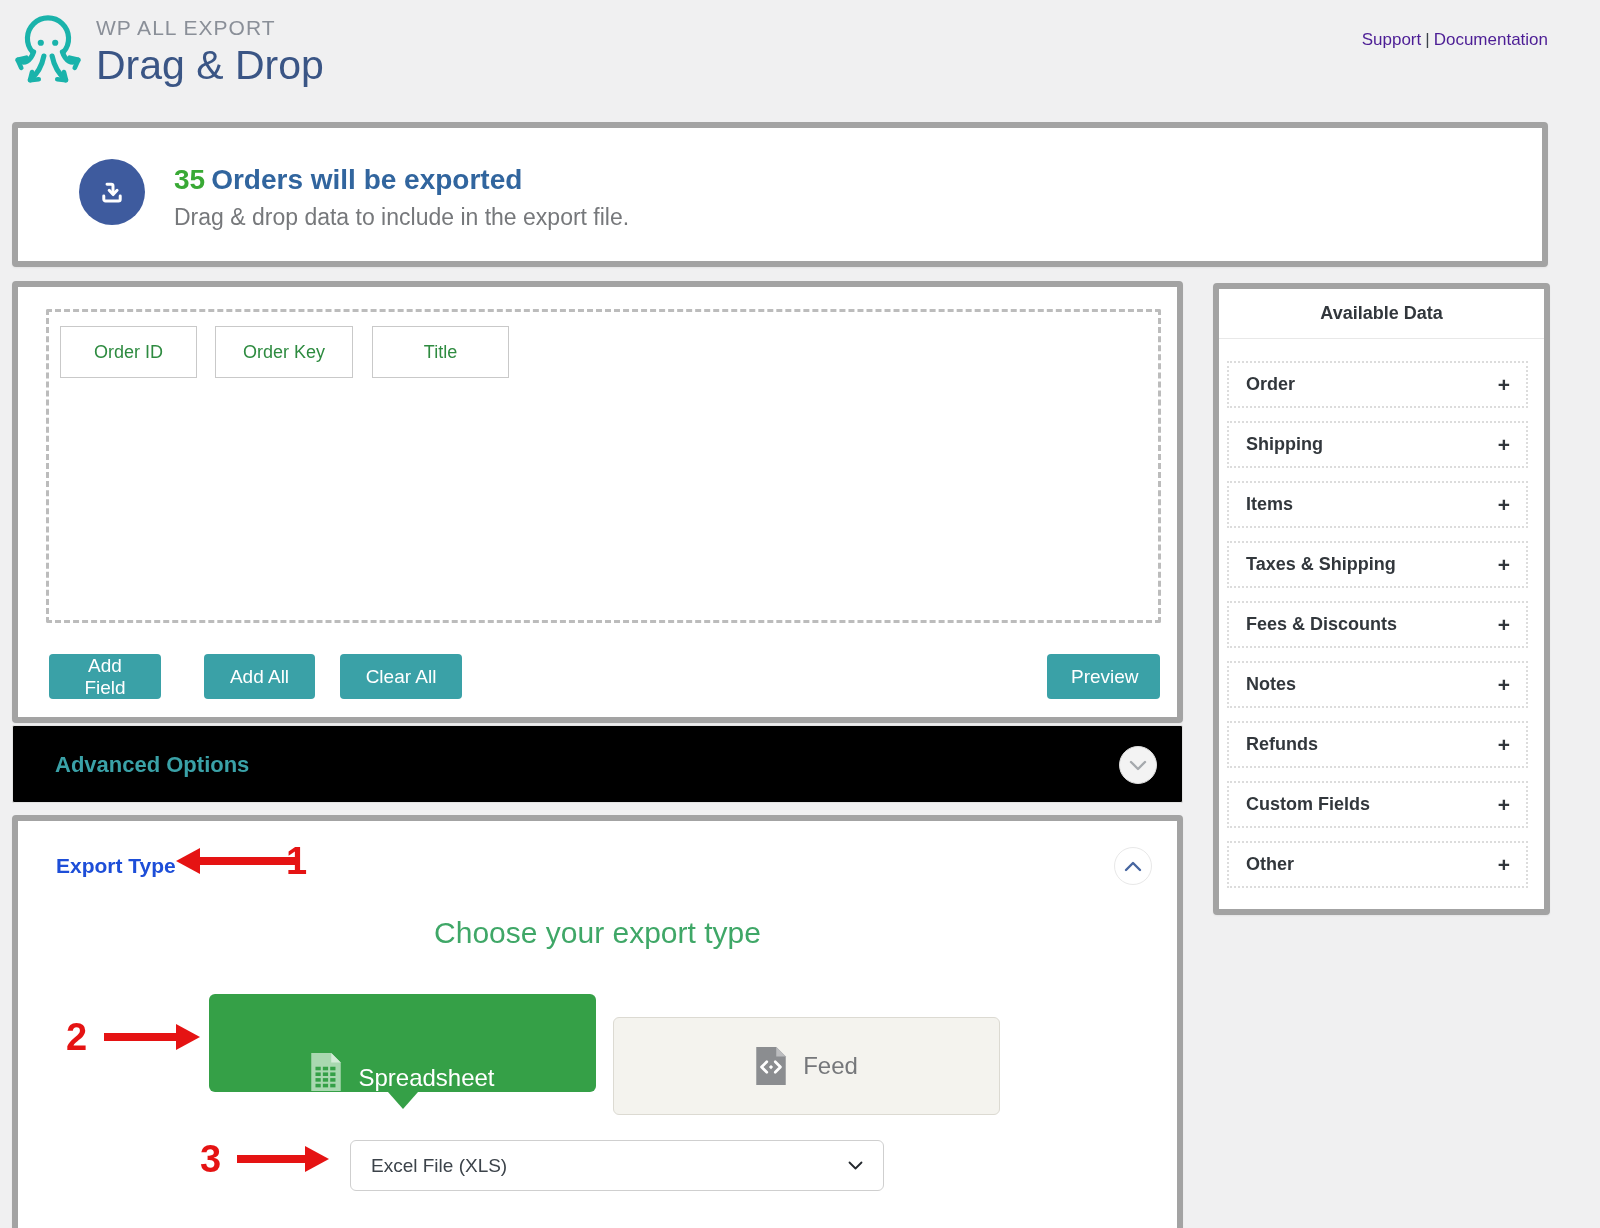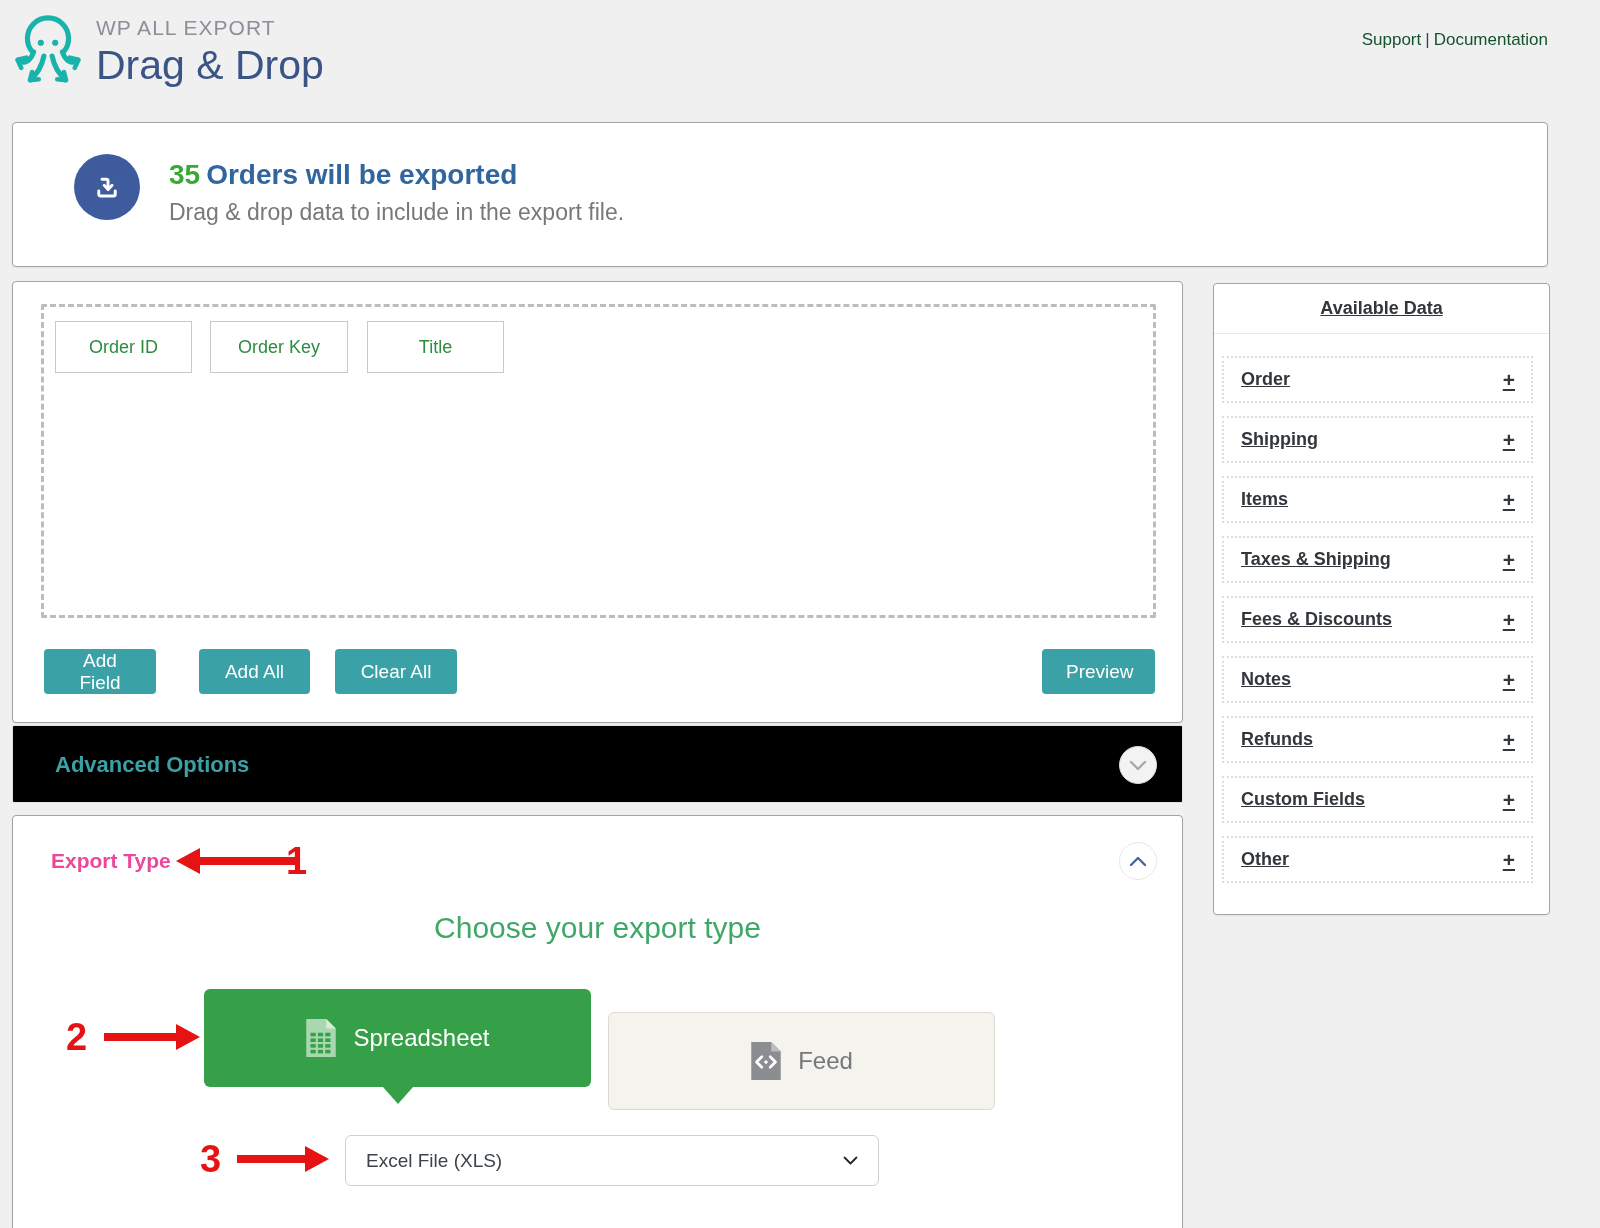--- a/index.html
+++ b/index.html
@@ -6,26 +6,26 @@
   html,body { background:#f0f0f1; }
   body { font-family:"Liberation Sans", sans-serif; color:#32373c; }
   #app { position:relative; width:1600px; height:1228px; background:#f0f0f1; overflow:hidden; margin:0 auto; }
 
   
   .logo-icon { position:absolute; left:12px; top:8px; }
   .brand { position:absolute; left:96px; top:16px; }
   .brand-small { font-size:21px; letter-spacing:1px; color:#8a8f98; font-weight:400; }
   .brand-large { font-size:41px; font-weight:400; color:#3a5585; margin-top:2px; }
   .top-links { position:absolute; right:52px; top:30px; font-size:17px; color:#50575e; }
-  .top-links a { color:#14532d; text-decoration:none; cursor:pointer; }
+  .top-links a { color:#4c1d95; text-decoration:none; cursor:pointer; }
   .top-links .sep { color:#3c434a; margin:0 4px; }
 
   
-  .panel { position:absolute; background:#fff; border:1px solid #a3a3a3; border-radius:4px;
-           box-shadow:0 1px 2px rgba(0,0,0,0.05);text-decoration:underline; }
+  .panel { position:absolute; background:#fff; border:6px solid #a3a3a3; border-radius:4px;
+           box-shadow:0 1px 2px rgba(0,0,0,0.05); }
 
   
   #banner { left:12px; top:122px; width:1536px; height:145px; }
   .banner-circle { position:absolute; left:61px; top:31px; width:66px; height:66px; border-radius:50%;
                    background:#3e5b9e; display:flex; align-items:center; justify-content:center; }
   .banner-text { position:absolute; left:156px; top:36px; }
   .banner-title { font-size:28px; font-weight:600; color:#31659e; }
   .banner-title .count { color:#39a935; margin-right:6px; }
   .banner-sub { font-size:23px; color:#76787b; margin-top:8px; }
 
@@ -49,27 +49,27 @@
   
   #advanced { position:absolute; left:12px; top:725px; width:1171px; height:78px; background:#000000;
               border:1px solid #e2e2e2; border-radius:2px; }
   .advanced-label { position:absolute; left:42px; top:26px; font-size:22px; font-weight:600; color:#3aa1a7; cursor:pointer; }
   .chev-circle { position:absolute; width:38px; height:38px; border-radius:50%; border:1px solid #ddd;
                  display:flex; align-items:center; justify-content:center; cursor:pointer; background:#f3f3f3; }
   #advanced .chev-circle { right:25px; top:20px; }
 
   
   #export { left:12px; top:815px; width:1171px; height:440px; }
-  .export-label { position:absolute; left:38px; top:33px; font-size:21px; font-weight:600; color:#ec4899; }
+  .export-label { position:absolute; left:38px; top:33px; font-size:21px; font-weight:600; color:#1d4ed8; }
   #export .chev-circle { right:25px; top:26px; background:#fff; border-color:#e8e8e8; }
   .choose-heading { position:absolute; left:0; top:95px; width:100%; text-align:center; font-size:30px; color:#3fa767; }
 
   .type-btn { position:absolute; top:173px; width:387px; height:98px; border-radius:6px;
               display:flex; align-items:center; justify-content:center; gap:16px; cursor:pointer; }
-  .type-spreadsheet { left:191px; background:#35a047; color:#fff; font-size:24px; }
+  .type-spreadsheet { left:191px; background:#35a047; color:#fff; font-size:24px;align-items:flex-end; }
   .type-feed { left:595px; background:#f4f3ee; border:1px solid #dcdad2; color:#75777a; font-size:24px;margin-top:23px; }
   .type-caret { position:absolute; left:370px; top:271px; width:0; height:0;
                 border-left:15px solid transparent; border-right:15px solid transparent;
                 border-top:17px solid #35a047; }
 
   .format-select { position:absolute; left:332px; top:319px; width:534px; height:51px; background:#fff;
                    border:1px solid #cfcfcf; border-radius:6px; display:flex; align-items:center;
                    padding:0 20px; font-size:19px; color:#3c434a; cursor:pointer; }
   .format-select .sel-text { flex:1; }
 

